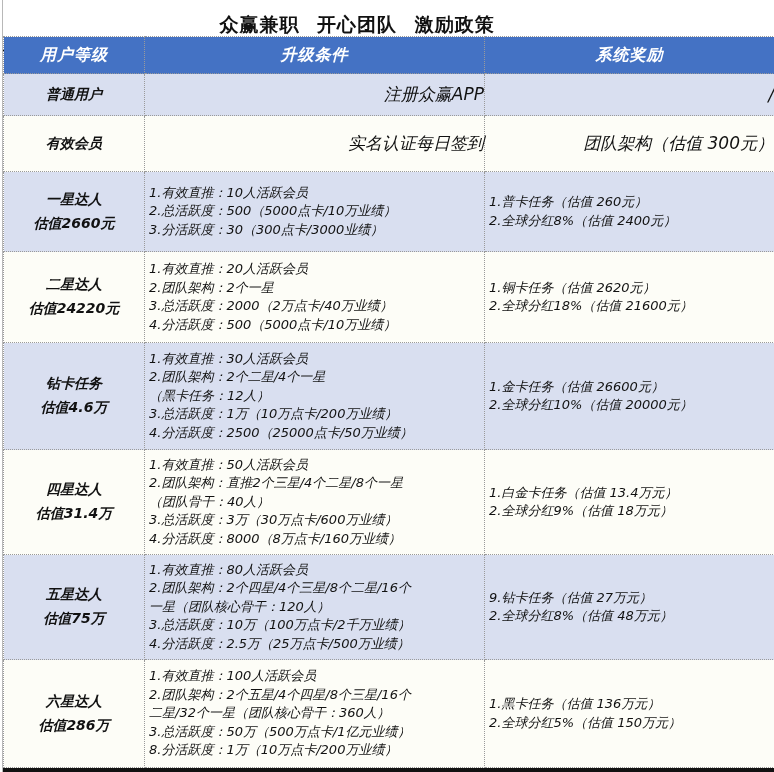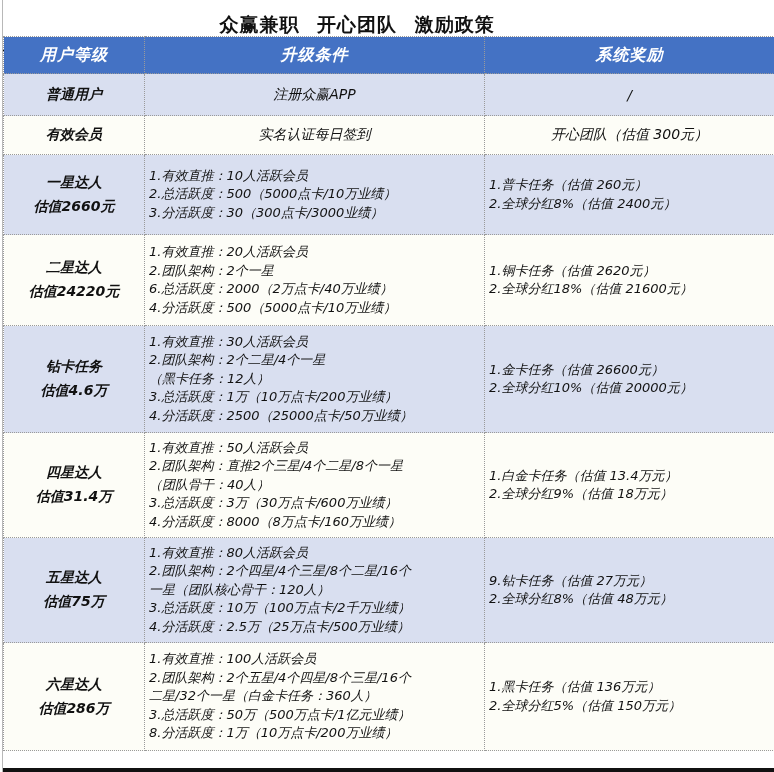--- a/index.html
+++ b/index.html
@@ -21,21 +21,21 @@
   td, th { border: 1px dotted #9a9a9a; vertical-align: middle; }
   th {
     height: 37px; background: #4472c4; color: #ffffff;
     font-size: 16px; font-weight: bold; text-align: center; letter-spacing: 1px;
   }
   tr.lav td { background: #d9dff0; }
   tr.wht td { background: #fdfdf7; }
   td.level { text-align: center; font-weight: bold; font-size: 14px; }
   td.level .lname { display: block; }
   td.level .lval { display: block; margin-top: 6px; }
-  td.center { text-align: center; font-size: 14px; }
+  td.center { text-align: right; font-size: 17px; }
   td.list { font-size: 13px; line-height: 18.5px; padding-left: 4px; }
   td.list div { white-space: nowrap; }
   .bottom-rule { position: absolute; top: 768px; left: 3px; width: 771px; height: 4px; background: #111; }
 </style>
 </head>
 <body>
 
 <div class="left-rule"></div>
 
 <div class="title">
@@ -66,29 +66,29 @@
         <span class="lname">普通用户</span>
       </td>
       <td class="center">
         <div>注册众赢APP</div>
       </td>
       <td class="center">
         <div>/</div>
       </td>
     </tr>
 
-    <tr class="wht" style="height:39px">
+    <tr class="wht" style="height:56px">
       <td class="level">
         <span class="lname">有效会员</span>
       </td>
       <td class="center">
         <div>实名认证每日签到</div>
       </td>
       <td class="center">
-        <div>开心团队（估值 300元）</div>
+        <div>团队架构（估值 300元）</div>
       </td>
     </tr>
 
     <tr class="lav" style="height:80px">
       <td class="level">
         <span class="lname">一星达人</span>
         <span class="lval">估值2660元</span>
       </td>
       <td class="list">
         <div>1.有效直推：10人活跃会员</div>
@@ -102,21 +102,21 @@
     </tr>
 
     <tr class="wht" style="height:91px">
       <td class="level">
         <span class="lname">二星达人</span>
         <span class="lval">估值24220元</span>
       </td>
       <td class="list">
         <div>1.有效直推：20人活跃会员</div>
         <div>2.团队架构：2个一星</div>
-        <div>6.总活跃度：2000（2万点卡/40万业绩）</div>
+        <div>3.总活跃度：2000（2万点卡/40万业绩）</div>
         <div>4.分活跃度：500（5000点卡/10万业绩）</div>
       </td>
       <td class="list">
         <div>1.铜卡任务（估值 2620元）</div>
         <div>2.全球分红18%（估值 21600元）</div>
       </td>
     </tr>
 
     <tr class="lav" style="height:107px">
       <td class="level">
@@ -173,21 +173,21 @@
     </tr>
 
     <tr class="wht" style="height:108px">
       <td class="level">
         <span class="lname">六星达人</span>
         <span class="lval">估值286万</span>
       </td>
       <td class="list">
         <div>1.有效直推：100人活跃会员</div>
         <div>2.团队架构：2个五星/4个四星/8个三星/16个</div>
-        <div>二星/32个一星（白金卡任务：360人）</div>
+        <div>二星/32个一星（团队核心骨干：360人）</div>
         <div>3.总活跃度：50万（500万点卡/1亿元业绩）</div>
         <div>8.分活跃度：1万（10万点卡/200万业绩）</div>
       </td>
       <td class="list">
         <div>1.黑卡任务（估值 136万元）</div>
         <div>2.全球分红5%（估值 150万元）</div>
       </td>
     </tr>
   </tbody>
 </table>

